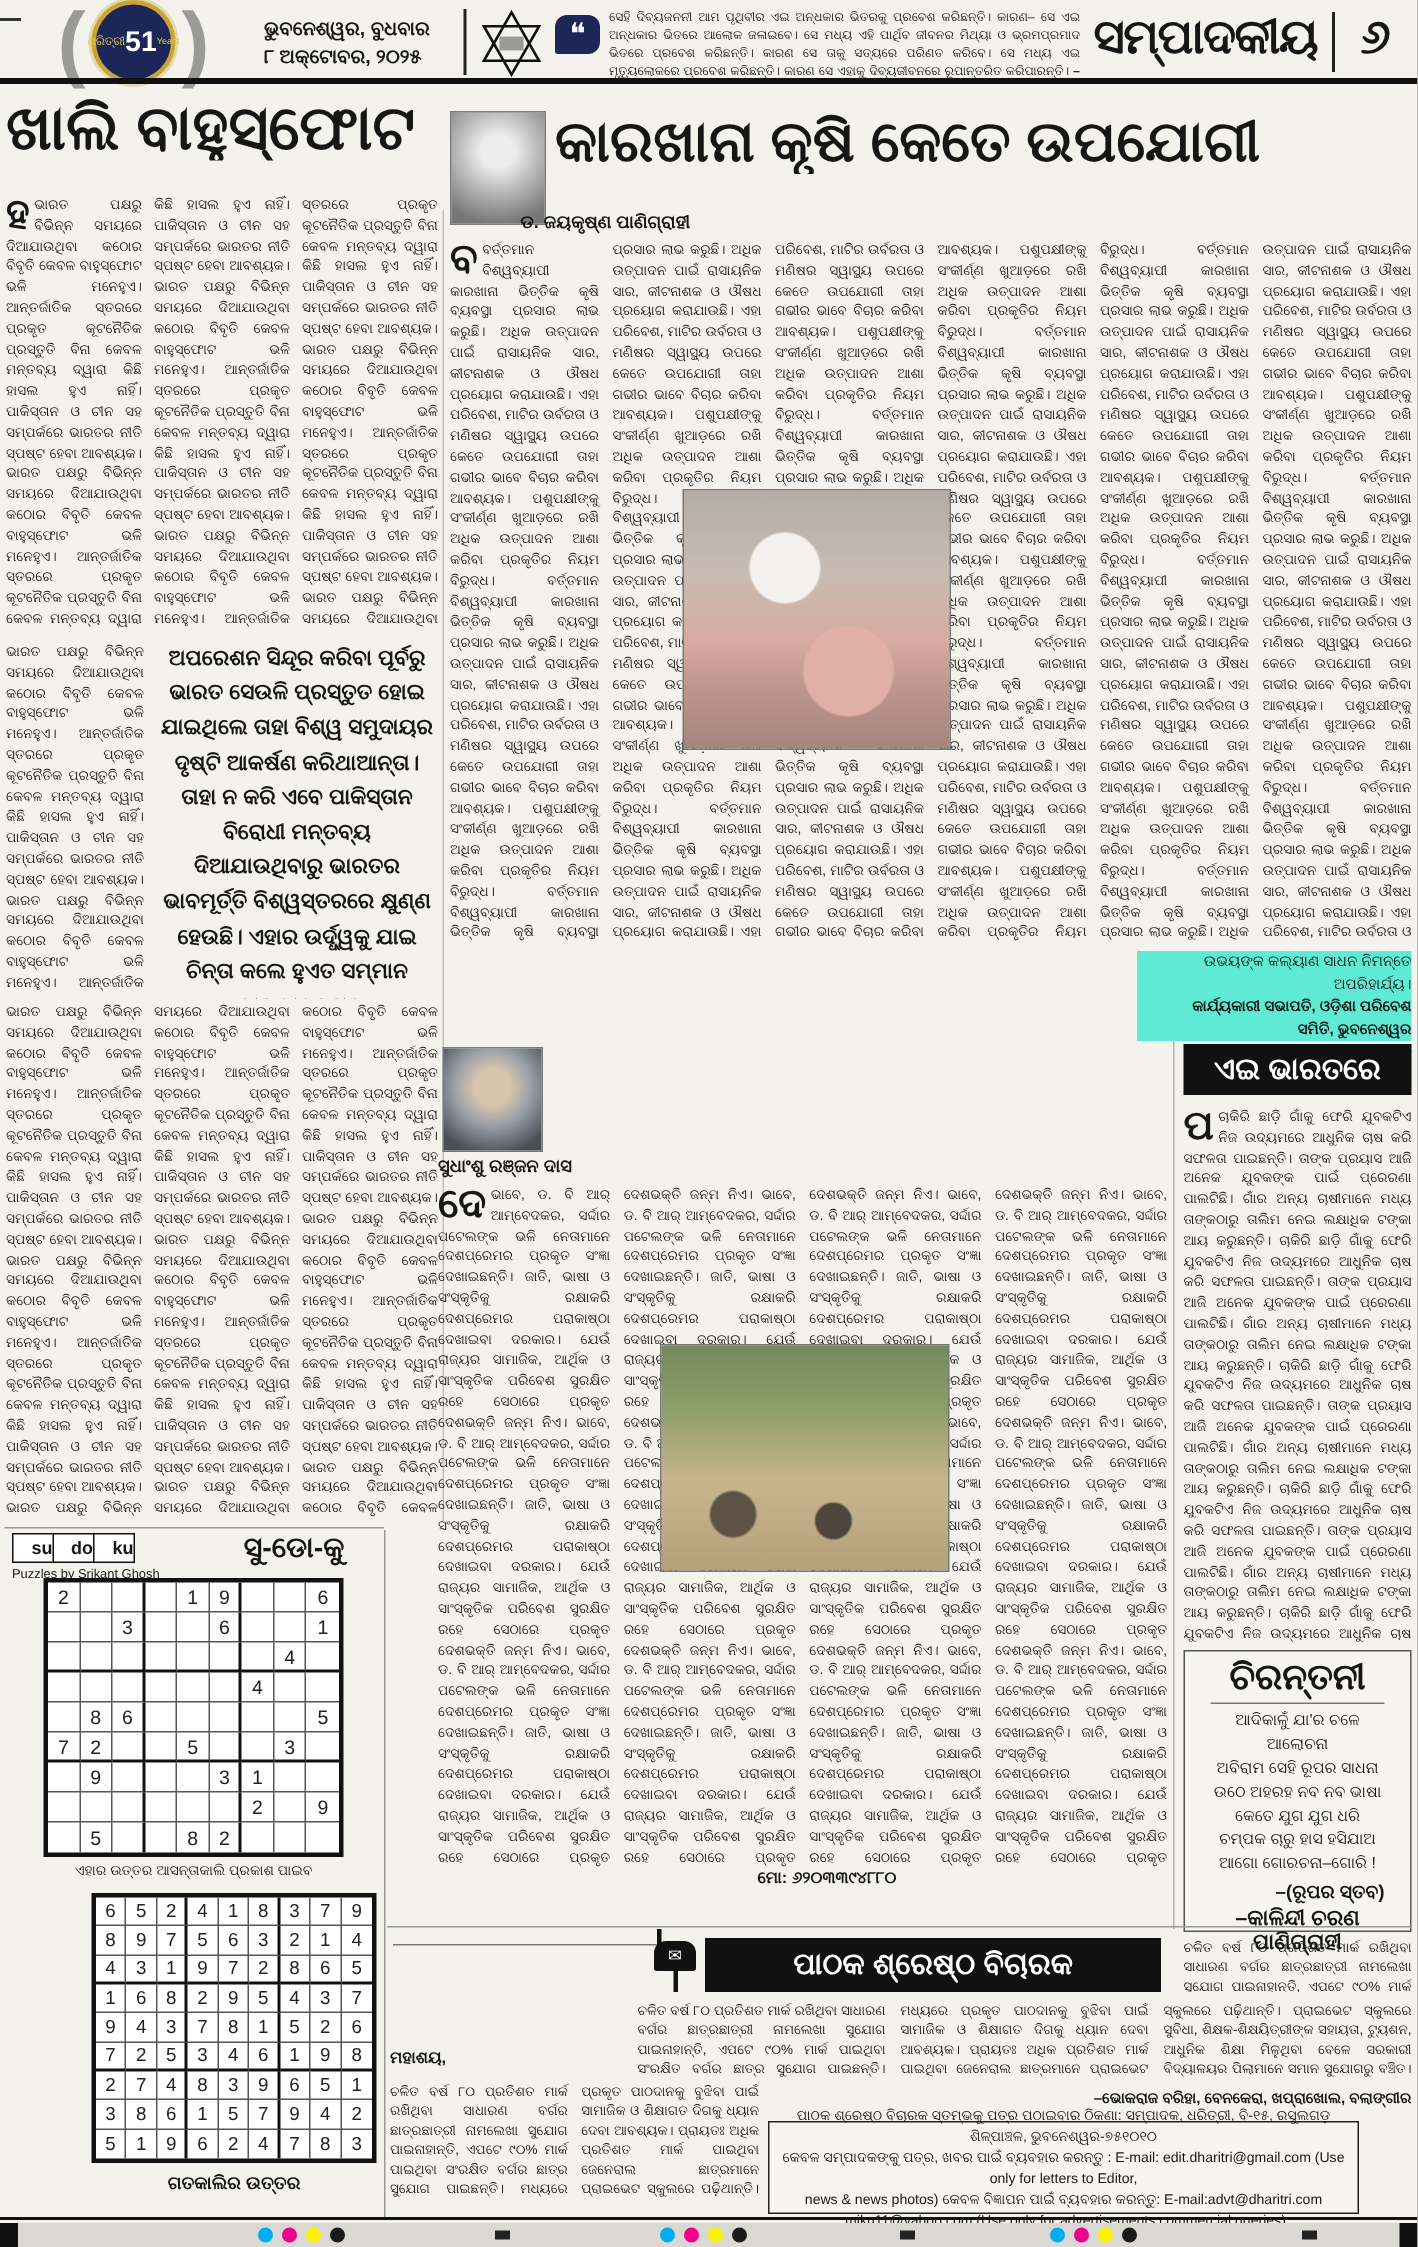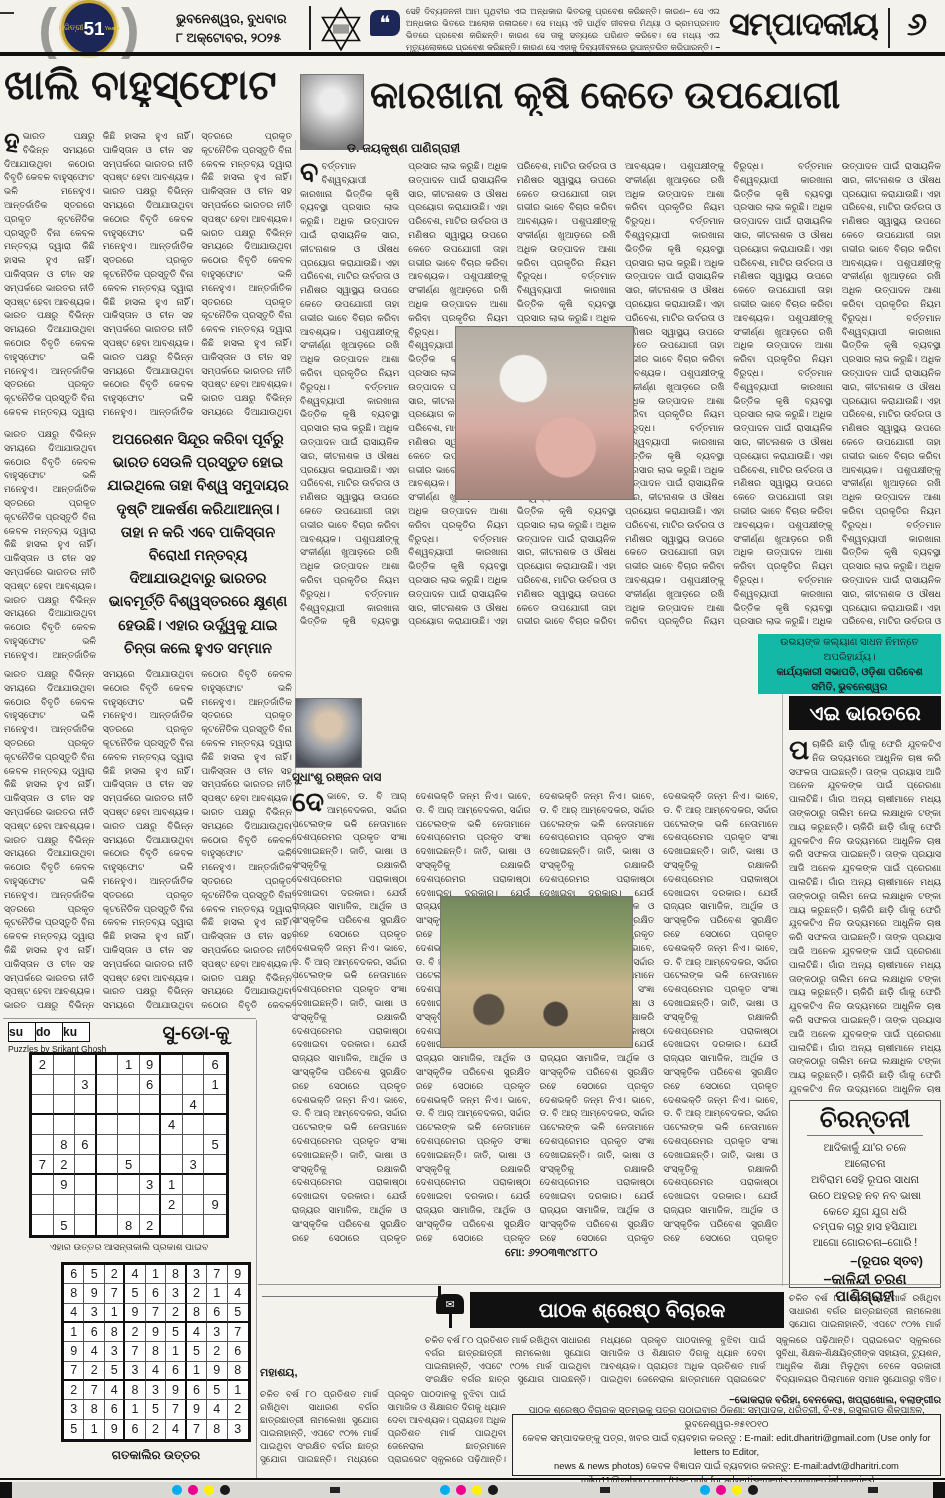--- a/index.html
+++ b/index.html
@@ -40,21 +40,21 @@
   .lead-lower{left:4px;top:668px;width:288px;height:347px;column-count:3;column-gap:8px;}
   .main-photo{left:300px;top:74px;width:62px;height:74px;
       background:radial-gradient(circle at 50% 35%,#ececec 0 20%,#bdbdbd 45%,#777 85%);}
   .main-headline{left:370px;top:76px;width:571px;font-size:38px;}
   .main-byline{left:347px;top:141px;width:200px;}
   .main-body{left:300px;top:160px;width:641px;height:482px;column-count:6;column-gap:9px;}
   .pigs-photo{left:455px;top:326px;width:177px;height:172px;
       background:radial-gradient(circle at 38% 30%,#f3f1ee 0 14%,transparent 15%),
                  radial-gradient(circle at 62% 70%,#e0b0a6 0 18%,transparent 19%),
                  linear-gradient(180deg,#b2ada4 0%,#c7bcb1 32%,#d7aba1 58%,#bd948b 78%,#a3867c 100%);}
-  .main-sign{left:758px;top:634px;width:183px;height:60px;background:#14b8a6;text-align:center;font-size:10px;line-height:1.5;}
+  .main-sign{left:758px;top:634px;width:183px;height:60px;background:#5eead4;text-align:right;font-size:10px;line-height:1.5;}
   .sec-photo{left:295px;top:698px;width:65px;height:68px;
       background:radial-gradient(circle at 50% 38%,#d9c5ae 0 22%,#9aa0a8 48%,#4a4f57 85%);}
   .sec-headline{left:370px;top:700px;width:406px;font-size:36px;}
   .sec-byline{left:292px;top:770px;width:170px;}
   .sec-body{left:292px;top:790px;width:486px;height:466px;column-count:4;column-gap:9px;}
   .crowd-photo{left:440px;top:896px;width:191px;height:150px;
       background:radial-gradient(circle at 25% 75%,#5c5346 0 8%,transparent 9%),
                  radial-gradient(circle at 60% 78%,#4e463c 0 7%,transparent 8%),
                  linear-gradient(180deg,#74895c 0%,#8d9e69 28%,#c8b58e 60%,#b5a07c 100%);}
   .sec-mobile{left:505px;top:1246px;width:170px;font-size:11px;font-weight:bold;}
@@ -75,27 +75,27 @@
   .mb-flag{position:absolute;left:2px;top:0;width:3px;height:12px;background:#111;}
   .mb-box{position:absolute;left:0;top:8px;width:28px;height:20px;background:#111;border-radius:8px 8px 2px 2px;
           color:#fff;font-size:11px;text-align:center;line-height:20px;}
   .mb-pole{position:absolute;left:13px;top:28px;width:3px;height:14px;background:#111;}
   .let-banner{left:470px;top:1292px;width:304px;height:36px;background:#111;color:#fff;font-size:20px;font-weight:bold;
       display:flex;align-items:center;justify-content:center;}
   .let-colA{left:789px;top:1292px;width:152px;height:36px;font-size:9px;line-height:1.45;}
   .let-colsB{left:425px;top:1334px;width:516px;height:56px;column-count:3;column-gap:10px;font-size:9px;line-height:1.45;}
   .let-sign{left:598px;top:1394px;width:343px;font-size:10px;font-weight:bold;text-align:right;}
   .let-colC{left:260px;top:1388px;width:246px;height:88px;column-count:2;column-gap:9px;font-size:9px;line-height:1.45;}
-  .contact-box{left:512px;top:1414px;width:429px;height:62px;border:1.5px solid #222;box-sizing:border-box;
+  .contact-box{left:512px;top:1414px;width:394px;height:62px;border:1.5px solid #222;box-sizing:border-box;
       display:flex;flex-direction:column;align-items:center;justify-content:center;background:#f7f5f0;}
   .contact-line{font-size:9.4px;line-height:1.5;text-align:center;}
   
   .sud-logo{left:8px;top:1022px;display:flex;}
   .sud-logo .lc{width:26px;height:18px;border:1.5px solid #111;border-right:none;font-size:12px;font-weight:bold;
-      text-align:left;line-height:18px;background:#fff;}
+      text-align:right;line-height:18px;background:#fff;}
   .sud-logo .lc:last-child{border-right:1.5px solid #111;}
   .sud-credit{left:8px;top:1044px;width:140px;font-size:8.6px;}
   .sud-title{left:140px;top:1022px;width:112px;font-size:19px;font-weight:bold;text-align:center;}
   .su-grid{display:grid;grid-template-columns:repeat(9,1fr);grid-template-rows:repeat(9,1fr);
       border:3px solid #111;background:#fff;box-sizing:border-box;}
   .puzzle-grid{left:29px;top:1052px;width:200px;height:186px;}
   .sol-grid{left:61px;top:1262px;width:190px;height:180px;}
   .su-cell{border-right:1px solid #555;border-bottom:1px solid #555;display:flex;align-items:center;
       justify-content:center;font-size:13px;color:#222;}
   .sol-grid .su-cell{font-size:12.5px;}
@@ -204,21 +204,21 @@
   </div>
 
   <div class="abs hline" style="left:258px;top:1284px;width:683px;height:1px;"></div>
   <div class="abs hline" style="left:262px;top:1296px;width:190px;height:1px;background:#777;"></div>
   <div class="abs let-salut">ମହାଶୟ,</div>
   <div class="abs mailbox">
     <div class="mb-flag"></div>
     <div class="mb-box" style="background: rgb(17, 17, 17);">✉</div>
     <div class="mb-pole"></div>
   </div>
-  <div class="abs let-banner" style="background: rgb(17, 17, 17); padding-left: 10px;">ପାଠକ ଶ୍ରେଷ୍ଠ ବିଚାରକ</div>
+  <div class="abs let-banner" style="background: rgb(17, 17, 17);">ପାଠକ ଶ୍ରେଷ୍ଠ ବିଚାରକ</div>
   <div class="abs let-colA jt">ଚଳିତ ବର୍ଷ ୮୦ ପ୍ରତିଶତ ମାର୍କ ରଖିଥିବା ସାଧାରଣ ବର୍ଗର ଛାତ୍ରଛାତ୍ରୀ ନାମଲେଖା ସୁଯୋଗ ପାଇନାହାନ୍ତି, ଏପଟେ ୯୦% ମାର୍କ ପାଇଥିବା ସଂରକ୍ଷିତ ବର୍ଗର ଛାତ୍ର ସୁଯୋଗ ପାଇଛନ୍ତି। ମଧ୍ୟରେ ପ୍ରକୃତ ପାଠଦାନକୁ ବୁଝିବା ପାଇଁ ସାମାଜିକ ଓ ଶିକ୍ଷାଗତ ଦିଗକୁ ଧ୍ୟାନ ଦେବା ଆବଶ୍ୟକ। ପ୍ରାୟତଃ ଅଧିକ ପ୍ରତିଶତ ମାର୍କ ପାଇଥିବା ଜେନେରାଲ ଛାତ୍ରମାନେ ପ୍ରାଇଭେଟ ସ୍କୁଲରେ ପଢ଼ିଥାନ୍ତି। ପ୍ରାଇଭେଟ ସ୍କୁଲରେ ସୁବିଧା, ଶିକ୍ଷକ-ଶିକ୍ଷୟିତ୍ରୀଙ୍କ ସହାୟତା, ଟ୍ୟୁଶନ, ଆଧୁନିକ ଶିକ୍ଷା ମିଳୁଥିବା ବେଳେ ସରକାରୀ ବିଦ୍ୟାଳୟର ପିଲାମାନେ ସମାନ ସୁଯୋଗରୁ ବଞ୍ଚିତ। ଶିକ୍ଷାରେ ସମାନ ସୁଯୋଗ ମିଳିଲେ ହିଁ ପ୍ରକୃତ ପ୍ରତିଭାର ବିକାଶ ହେବ।</div>
   <div class="abs let-colsB jt">ଚଳିତ ବର୍ଷ ୮୦ ପ୍ରତିଶତ ମାର୍କ ରଖିଥିବା ସାଧାରଣ ବର୍ଗର ଛାତ୍ରଛାତ୍ରୀ ନାମଲେଖା ସୁଯୋଗ ପାଇନାହାନ୍ତି, ଏପଟେ ୯୦% ମାର୍କ ପାଇଥିବା ସଂରକ୍ଷିତ ବର୍ଗର ଛାତ୍ର ସୁଯୋଗ ପାଇଛନ୍ତି। ମଧ୍ୟରେ ପ୍ରକୃତ ପାଠଦାନକୁ ବୁଝିବା ପାଇଁ ସାମାଜିକ ଓ ଶିକ୍ଷାଗତ ଦିଗକୁ ଧ୍ୟାନ ଦେବା ଆବଶ୍ୟକ। ପ୍ରାୟତଃ ଅଧିକ ପ୍ରତିଶତ ମାର୍କ ପାଇଥିବା ଜେନେରାଲ ଛାତ୍ରମାନେ ପ୍ରାଇଭେଟ ସ୍କୁଲରେ ପଢ଼ିଥାନ୍ତି। ପ୍ରାଇଭେଟ ସ୍କୁଲରେ ସୁବିଧା, ଶିକ୍ଷକ-ଶିକ୍ଷୟିତ୍ରୀଙ୍କ ସହାୟତା, ଟ୍ୟୁଶନ, ଆଧୁନିକ ଶିକ୍ଷା ମିଳୁଥିବା ବେଳେ ସରକାରୀ ବିଦ୍ୟାଳୟର ପିଲାମାନେ ସମାନ ସୁଯୋଗରୁ ବଞ୍ଚିତ। ଶିକ୍ଷାରେ ସମାନ ସୁଯୋଗ ମିଳିଲେ ହିଁ ପ୍ରକୃତ ପ୍ରତିଭାର ବିକାଶ ହେବ। ଚଳିତ ବର୍ଷ ୮୦ ପ୍ରତିଶତ ମାର୍କ ରଖିଥିବା ସାଧାରଣ ବର୍ଗର ଛାତ୍ରଛାତ୍ରୀ ନାମଲେଖା ସୁଯୋଗ ପାଇନାହାନ୍ତି, ଏପଟେ ୯୦% ମାର୍କ ପାଇଥିବା ସଂରକ୍ଷିତ ବର୍ଗର ଛାତ୍ର ସୁଯୋଗ ପାଇଛନ୍ତି। ମଧ୍ୟରେ ପ୍ରକୃତ ପାଠଦାନକୁ ବୁଝିବା ପାଇଁ ସାମାଜିକ ଓ ଶିକ୍ଷାଗତ ଦିଗକୁ ଧ୍ୟାନ ଦେବା ଆବଶ୍ୟକ। ପ୍ରାୟତଃ ଅଧିକ ପ୍ରତିଶତ ମାର୍କ ପାଇଥିବା ଜେନେରାଲ ଛାତ୍ରମାନେ ପ୍ରାଇଭେଟ ସ୍କୁଲରେ ପଢ଼ିଥାନ୍ତି। ପ୍ରାଇଭେଟ ସ୍କୁଲରେ ସୁବିଧା, ଶିକ୍ଷକ-ଶିକ୍ଷୟିତ୍ରୀଙ୍କ ସହାୟତା, ଟ୍ୟୁଶନ, ଆଧୁନିକ ଶିକ୍ଷା ମିଳୁଥିବା ବେଳେ ସରକାରୀ ବିଦ୍ୟାଳୟର ପିଲାମାନେ ସମାନ ସୁଯୋଗରୁ ବଞ୍ଚିତ। ଶିକ୍ଷାରେ ସମାନ ସୁଯୋଗ ମିଳିଲେ ହିଁ ପ୍ରକୃତ ପ୍ରତିଭାର ବିକାଶ ହେବ।</div>
   <div class="abs let-sign">–ଭୋକରାଜ ବରିହା, ବେନକେରା, ଖପ୍ରାଖୋଲ, ବଲାଙ୍ଗୀର</div>
   <div class="abs let-colC jt">ଚଳିତ ବର୍ଷ ୮୦ ପ୍ରତିଶତ ମାର୍କ ରଖିଥିବା ସାଧାରଣ ବର୍ଗର ଛାତ୍ରଛାତ୍ରୀ ନାମଲେଖା ସୁଯୋଗ ପାଇନାହାନ୍ତି, ଏପଟେ ୯୦% ମାର୍କ ପାଇଥିବା ସଂରକ୍ଷିତ ବର୍ଗର ଛାତ୍ର ସୁଯୋଗ ପାଇଛନ୍ତି। ମଧ୍ୟରେ ପ୍ରକୃତ ପାଠଦାନକୁ ବୁଝିବା ପାଇଁ ସାମାଜିକ ଓ ଶିକ୍ଷାଗତ ଦିଗକୁ ଧ୍ୟାନ ଦେବା ଆବଶ୍ୟକ। ପ୍ରାୟତଃ ଅଧିକ ପ୍ରତିଶତ ମାର୍କ ପାଇଥିବା ଜେନେରାଲ ଛାତ୍ରମାନେ ପ୍ରାଇଭେଟ ସ୍କୁଲରେ ପଢ଼ିଥାନ୍ତି। ପ୍ରାଇଭେଟ ସ୍କୁଲରେ ସୁବିଧା, ଶିକ୍ଷକ-ଶିକ୍ଷୟିତ୍ରୀଙ୍କ ସହାୟତା, ଟ୍ୟୁଶନ, ଆଧୁନିକ ଶିକ୍ଷା ମିଳୁଥିବା ବେଳେ ସରକାରୀ ବିଦ୍ୟାଳୟର ପିଲାମାନେ ସମାନ ସୁଯୋଗରୁ ବଞ୍ଚିତ। ଶିକ୍ଷାରେ ସମାନ ସୁଯୋଗ ମିଳିଲେ ହିଁ ପ୍ରକୃତ ପ୍ରତିଭାର ବିକାଶ ହେବ। ଚଳିତ ବର୍ଷ ୮୦ ପ୍ରତିଶତ ମାର୍କ ରଖିଥିବା ସାଧାରଣ ବର୍ଗର ଛାତ୍ରଛାତ୍ରୀ ନାମଲେଖା ସୁଯୋଗ ପାଇନାହାନ୍ତି, ଏପଟେ ୯୦% ମାର୍କ ପାଇଥିବା ସଂରକ୍ଷିତ ବର୍ଗର ଛାତ୍ର ସୁଯୋଗ ପାଇଛନ୍ତି। ମଧ୍ୟରେ ପ୍ରକୃତ ପାଠଦାନକୁ ବୁଝିବା ପାଇଁ ସାମାଜିକ ଓ ଶିକ୍ଷାଗତ ଦିଗକୁ ଧ୍ୟାନ ଦେବା ଆବଶ୍ୟକ। ପ୍ରାୟତଃ ଅଧିକ ପ୍ରତିଶତ ମାର୍କ ପାଇଥିବା ଜେନେରାଲ ଛାତ୍ରମାନେ ପ୍ରାଇଭେଟ ସ୍କୁଲରେ ପଢ଼ିଥାନ୍ତି। ପ୍ରାଇଭେଟ ସ୍କୁଲରେ ସୁବିଧା, ଶିକ୍ଷକ-ଶିକ୍ଷୟିତ୍ରୀଙ୍କ ସହାୟତା, ଟ୍ୟୁଶନ, ଆଧୁନିକ ଶିକ୍ଷା ମିଳୁଥିବା ବେଳେ ସରକାରୀ ବିଦ୍ୟାଳୟର ପିଲାମାନେ ସମାନ ସୁଯୋଗରୁ ବଞ୍ଚିତ। ଶିକ୍ଷାରେ ସମାନ ସୁଯୋଗ ମିଳିଲେ ହିଁ ପ୍ରକୃତ ପ୍ରତିଭାର ବିକାଶ ହେବ।</div>
   <div class="abs contact-box">
       <div class="contact-line">ପାଠକ ଶ୍ରେଷ୍ଠ ବିଚାରକ ସ୍ତମ୍ଭକୁ ପତ୍ର ପଠାଇବାର ଠିକଣା: ସମ୍ପାଦକ, ଧରିତ୍ରୀ, ବି-୧୫, ରସୁଲଗଡ଼ ଶିଳ୍ପାଞ୍ଚଳ, ଭୁବନେଶ୍ୱର-୭୫୧୦୧୦</div>
       <div class="contact-line">କେବଳ ସମ୍ପାଦକଙ୍କୁ ପତ୍ର, ଖବର ପାଇଁ ବ୍ୟବହାର କରନ୍ତୁ : E-mail: edit.dharitri@gmail.com (Use only for letters to Editor,</div>
       <div class="contact-line">news &amp; news photos) କେବଳ ବିଜ୍ଞାପନ ପାଇଁ ବ୍ୟବହାର କରନ୍ତୁ: E-mail:advt@dharitri.com</div>
       <div class="contact-line">.miku11@yahoo.com (Use only for advertisements,commercial queries)</div>
     </div>

